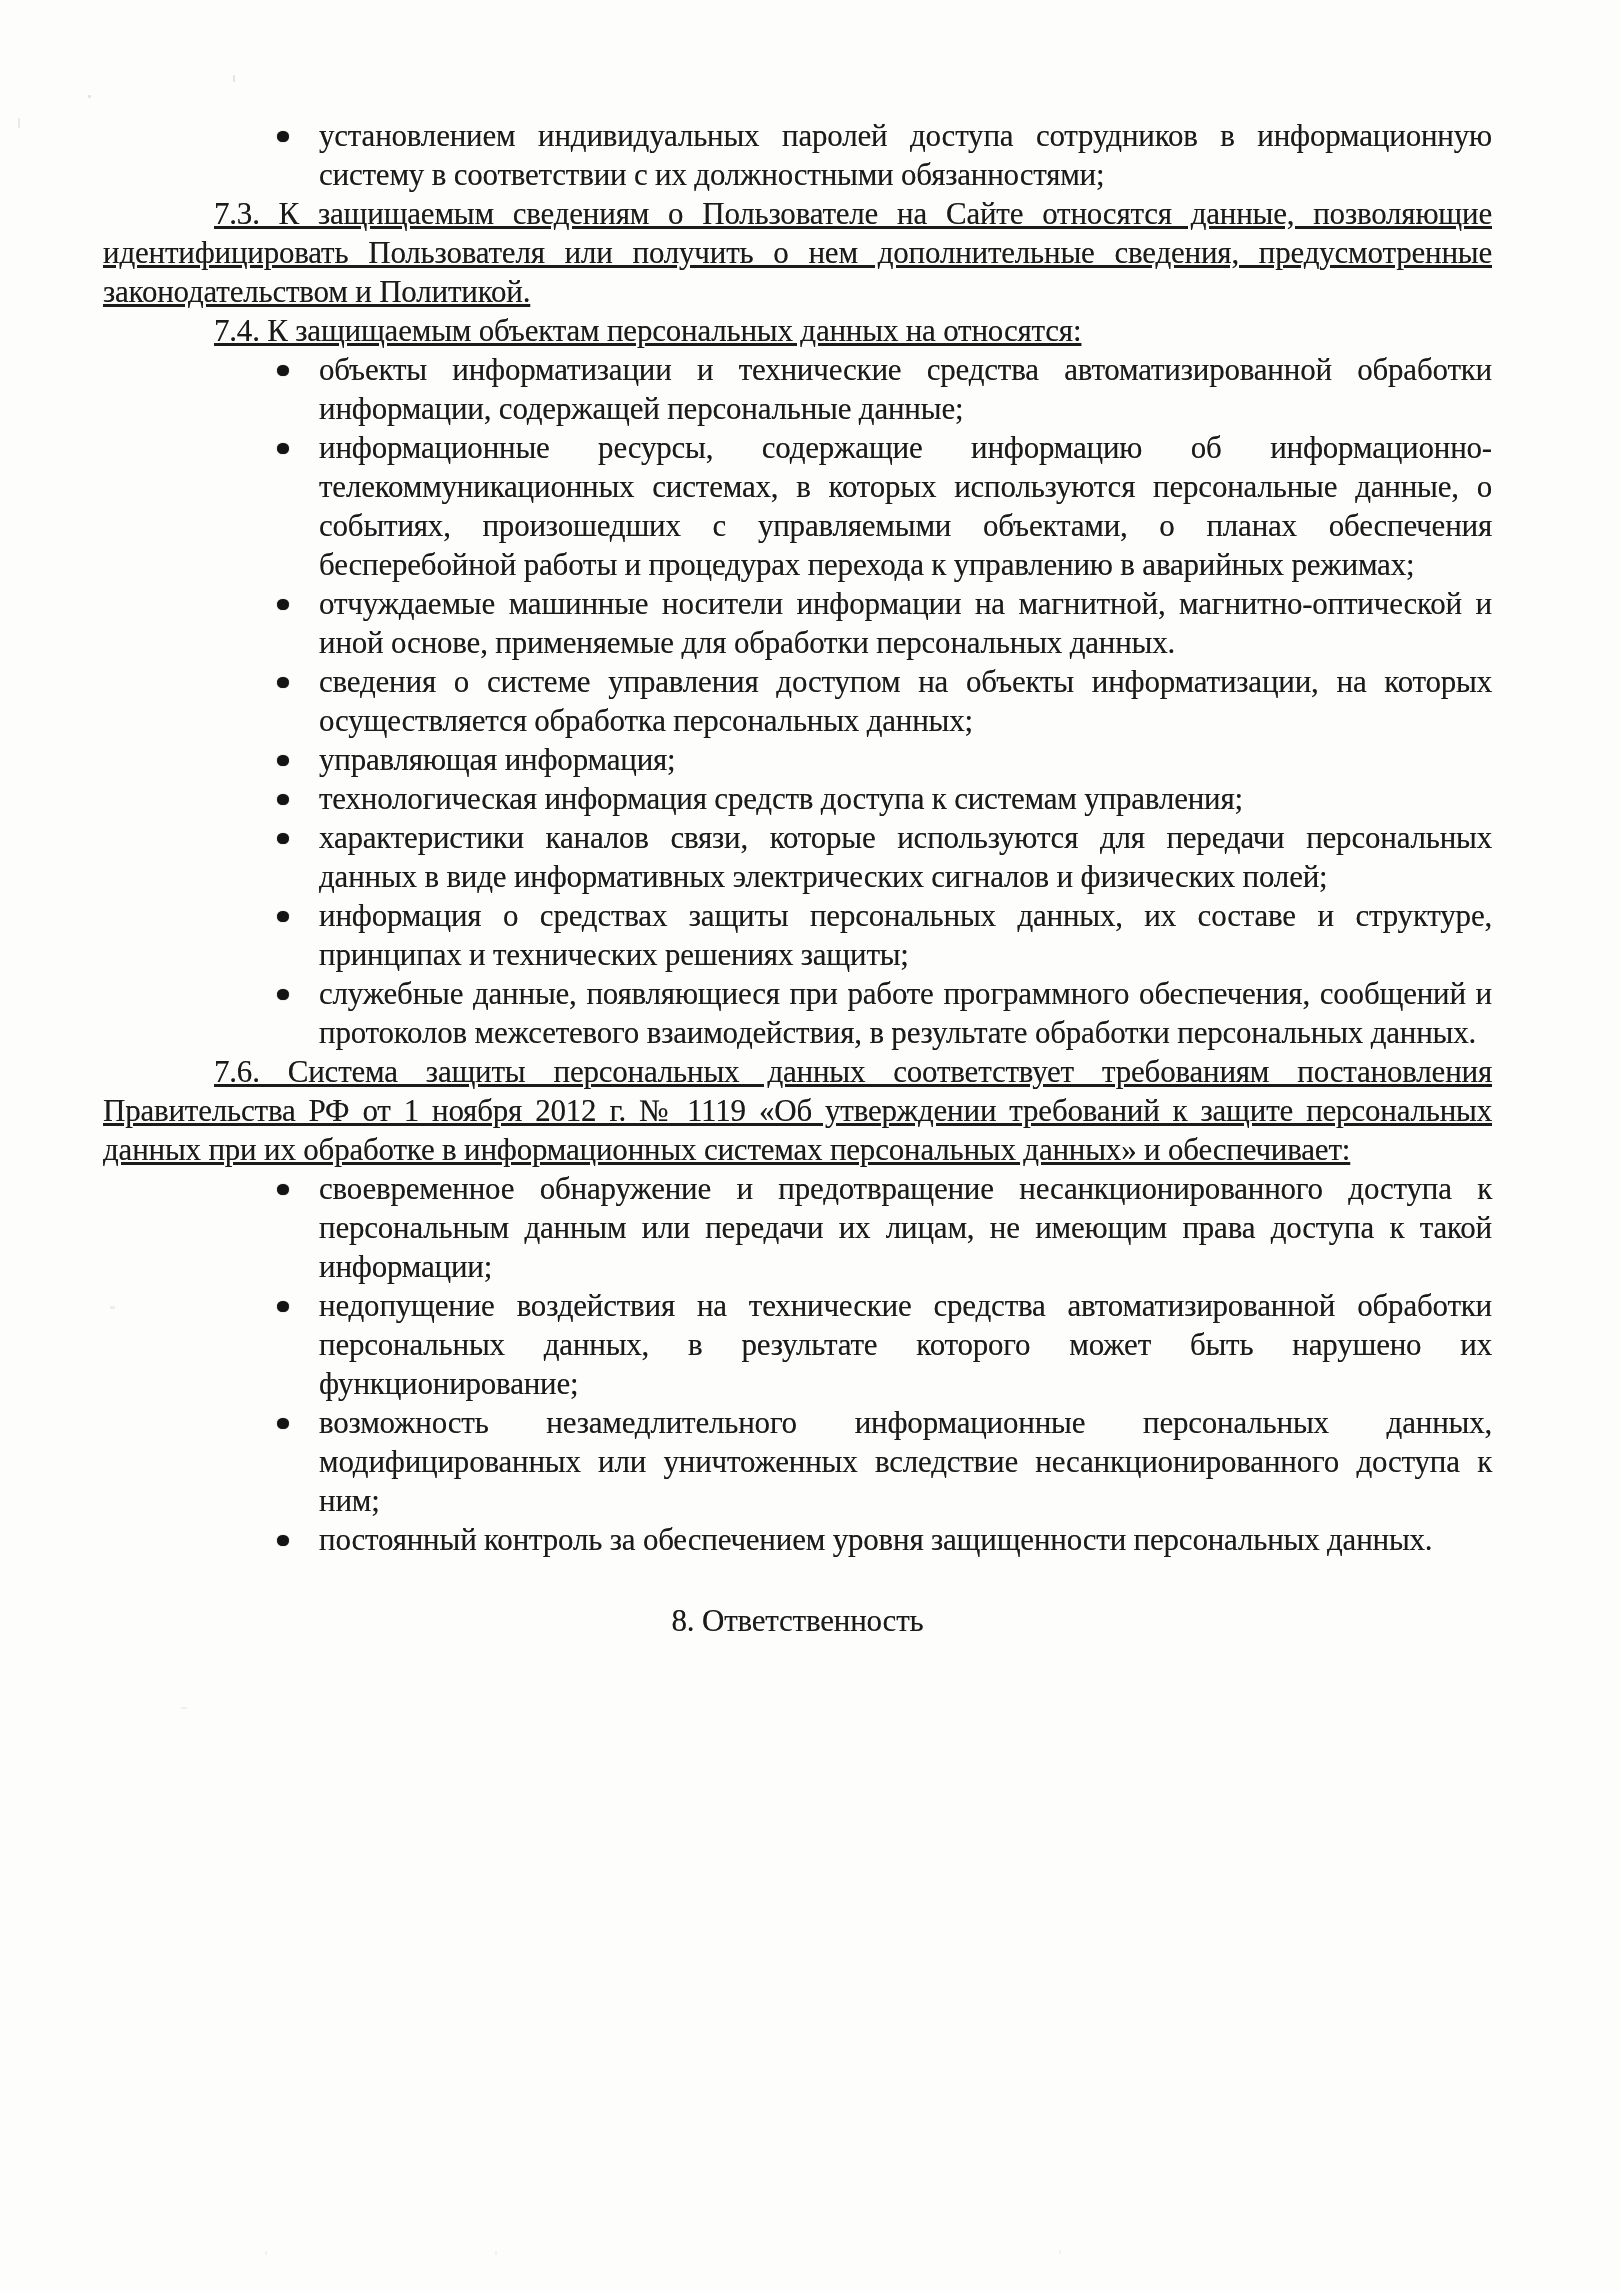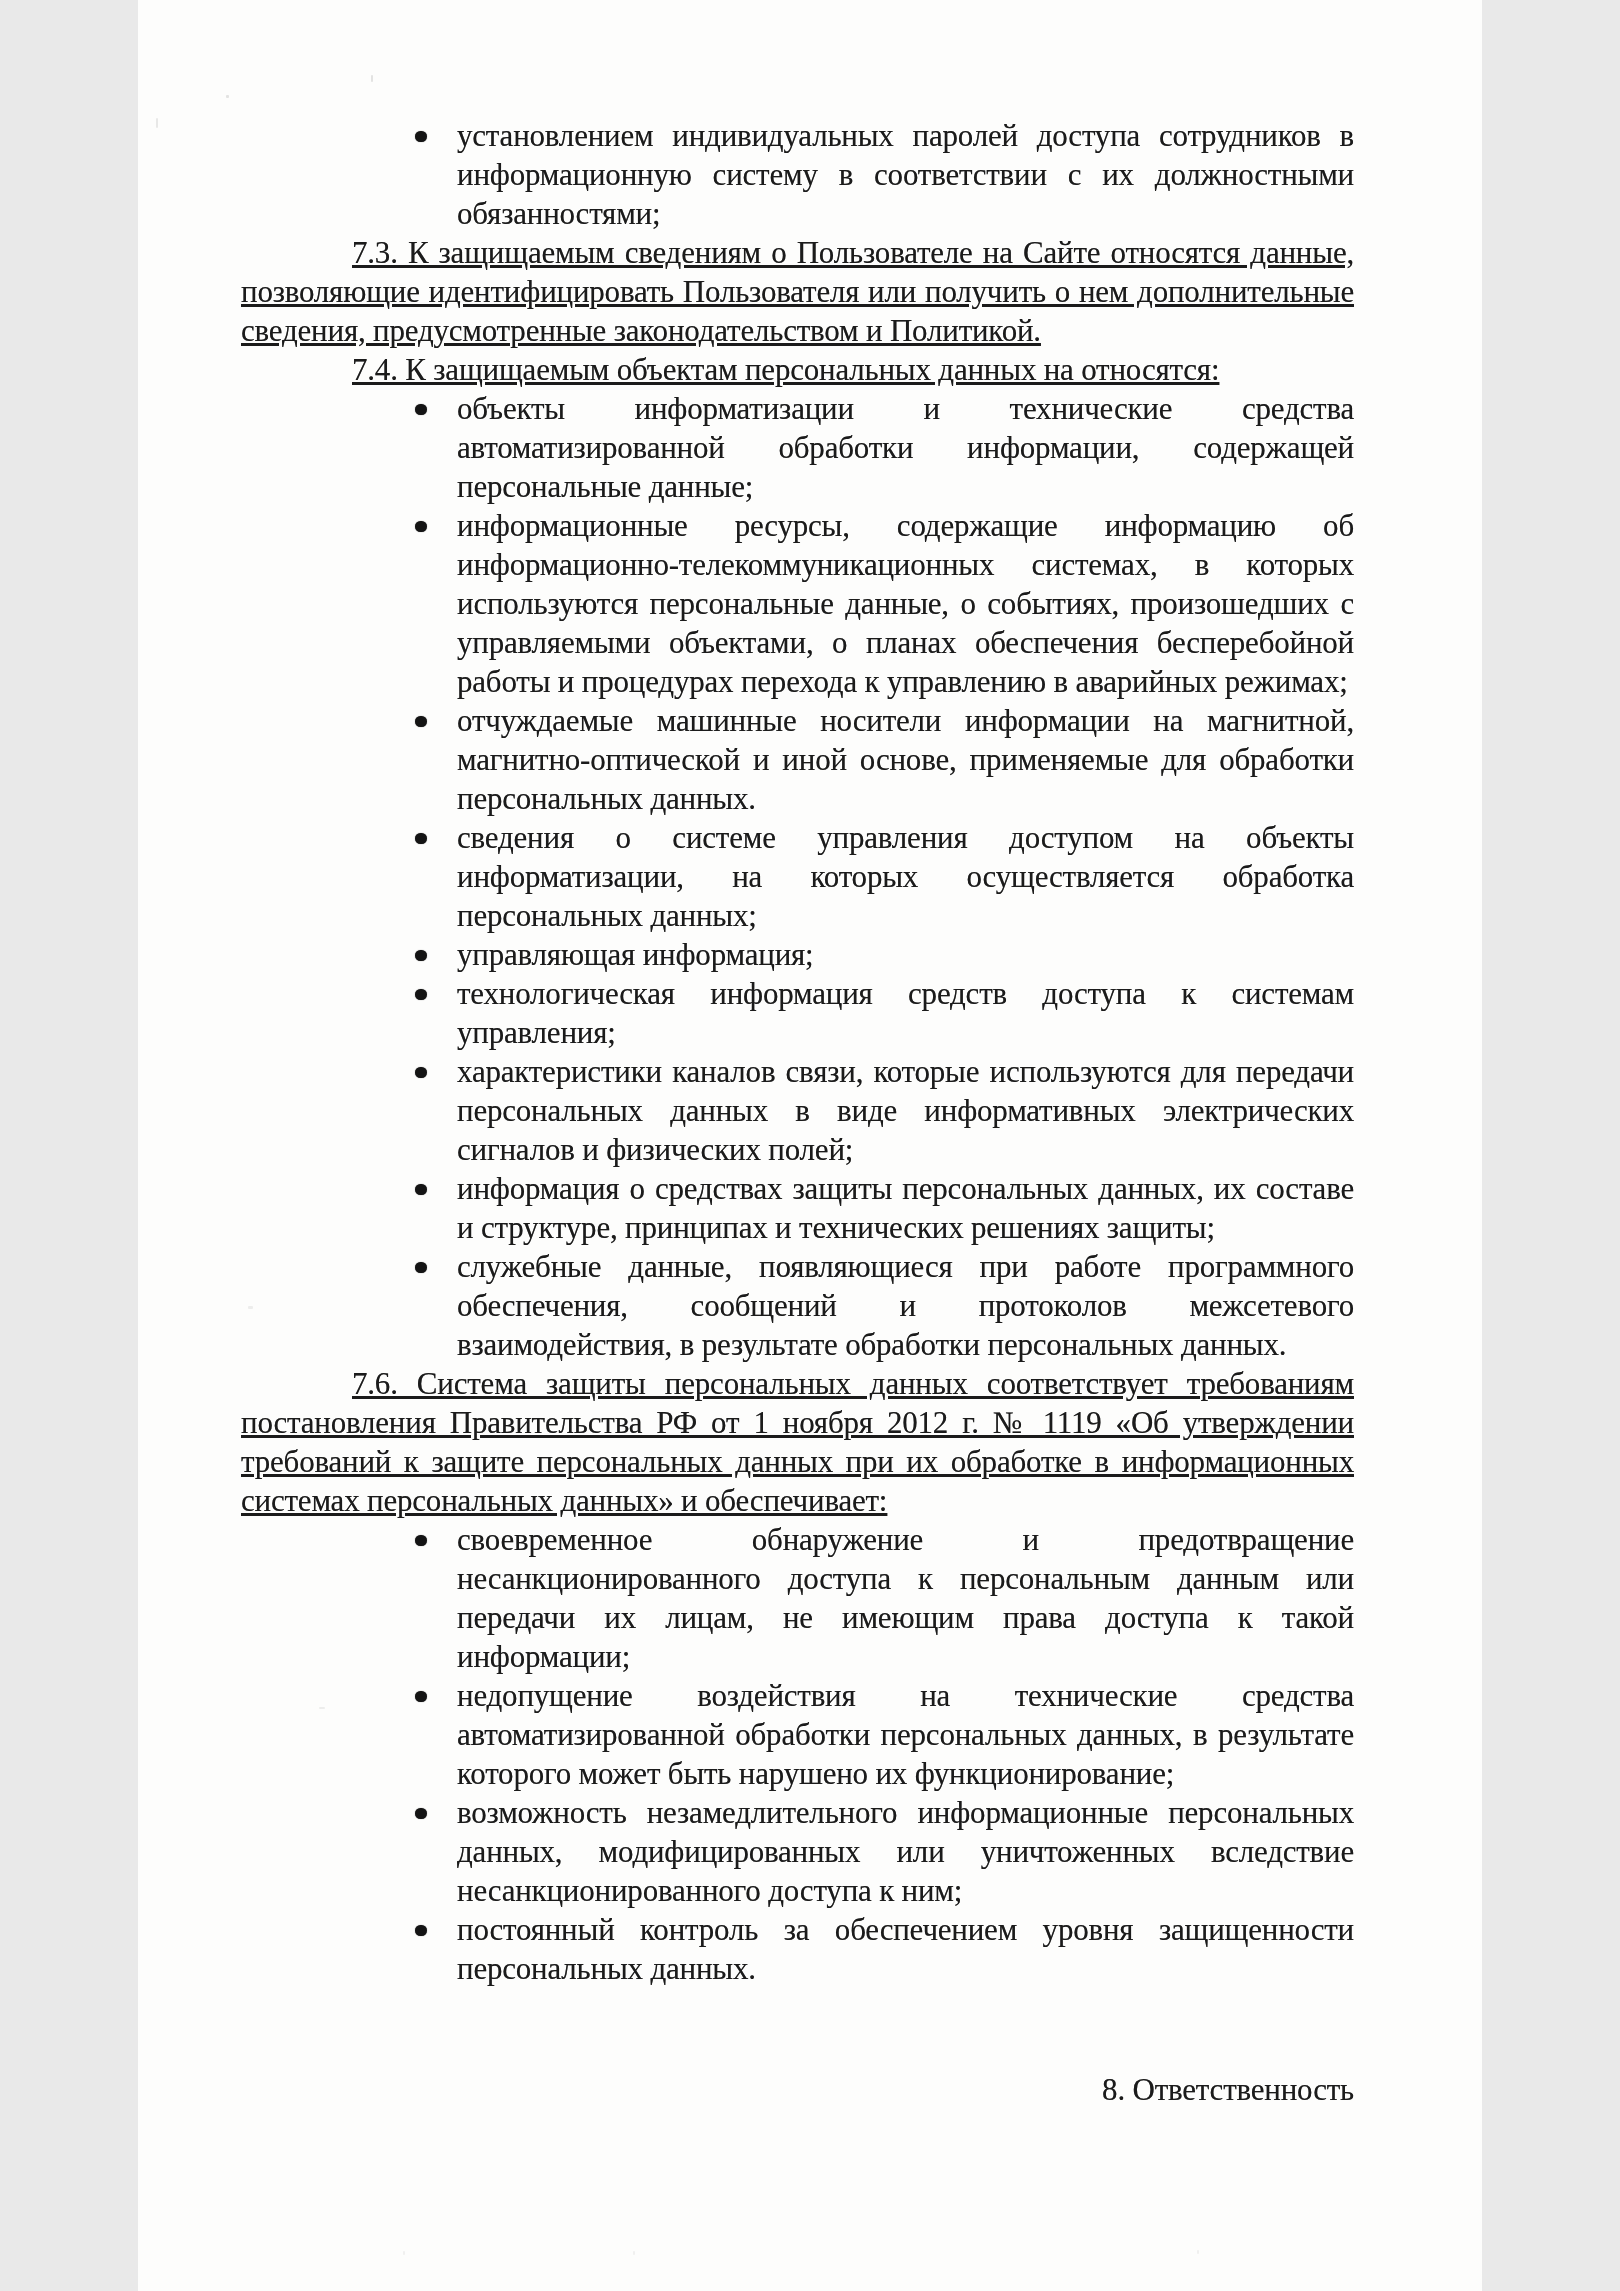--- a/index.html
+++ b/index.html
@@ -1,18 +1,18 @@
 <!DOCTYPE html>
 <html lang="ru"><head>
 <meta charset="utf-8">
 <style>
   html,body{margin:0;padding:0;background:#e9e9e9;}
   .scan{
     position:relative;
-    width:1344px;height:2292px;
+    width:1620px;height:2292px;
     margin:0 auto;
     background:var(--paper,#fdfdfc);
     color:var(--ink,#1b1b1b);
     font-family:"Liberation Serif","DejaVu Serif",serif;
     font-size:31px;
     line-height:39px;
     letter-spacing:-0.2px;
     box-sizing:border-box;
     padding:116px 128px 8px 103px;
     overflow:hidden;
@@ -36,24 +36,24 @@
   }
   ul.blist li .dot{
     position:absolute;
     left:-42px;top:14.7px;
     width:11.8px;height:11.8px;
     background:#141414;
     border-radius:50%;
     box-shadow:0 0 1px rgba(0,0,0,.6);
   }
   h2.heading{
-    margin:82px 0 0;
+    margin:42px 0 0;
     font-size:31px;
     font-weight:normal;
-    text-align:right;
+    text-align:center;
     text-indent:0;
   }
   .speck{position:absolute;background:rgba(40,40,40,0.12);border-radius:1px;}
 </style>
 </head>
 <body>
 
 <div class="scan" style="--paper: #fdfdfc; --ink: #1b1b1b;">
 
   <ul class="blist">

